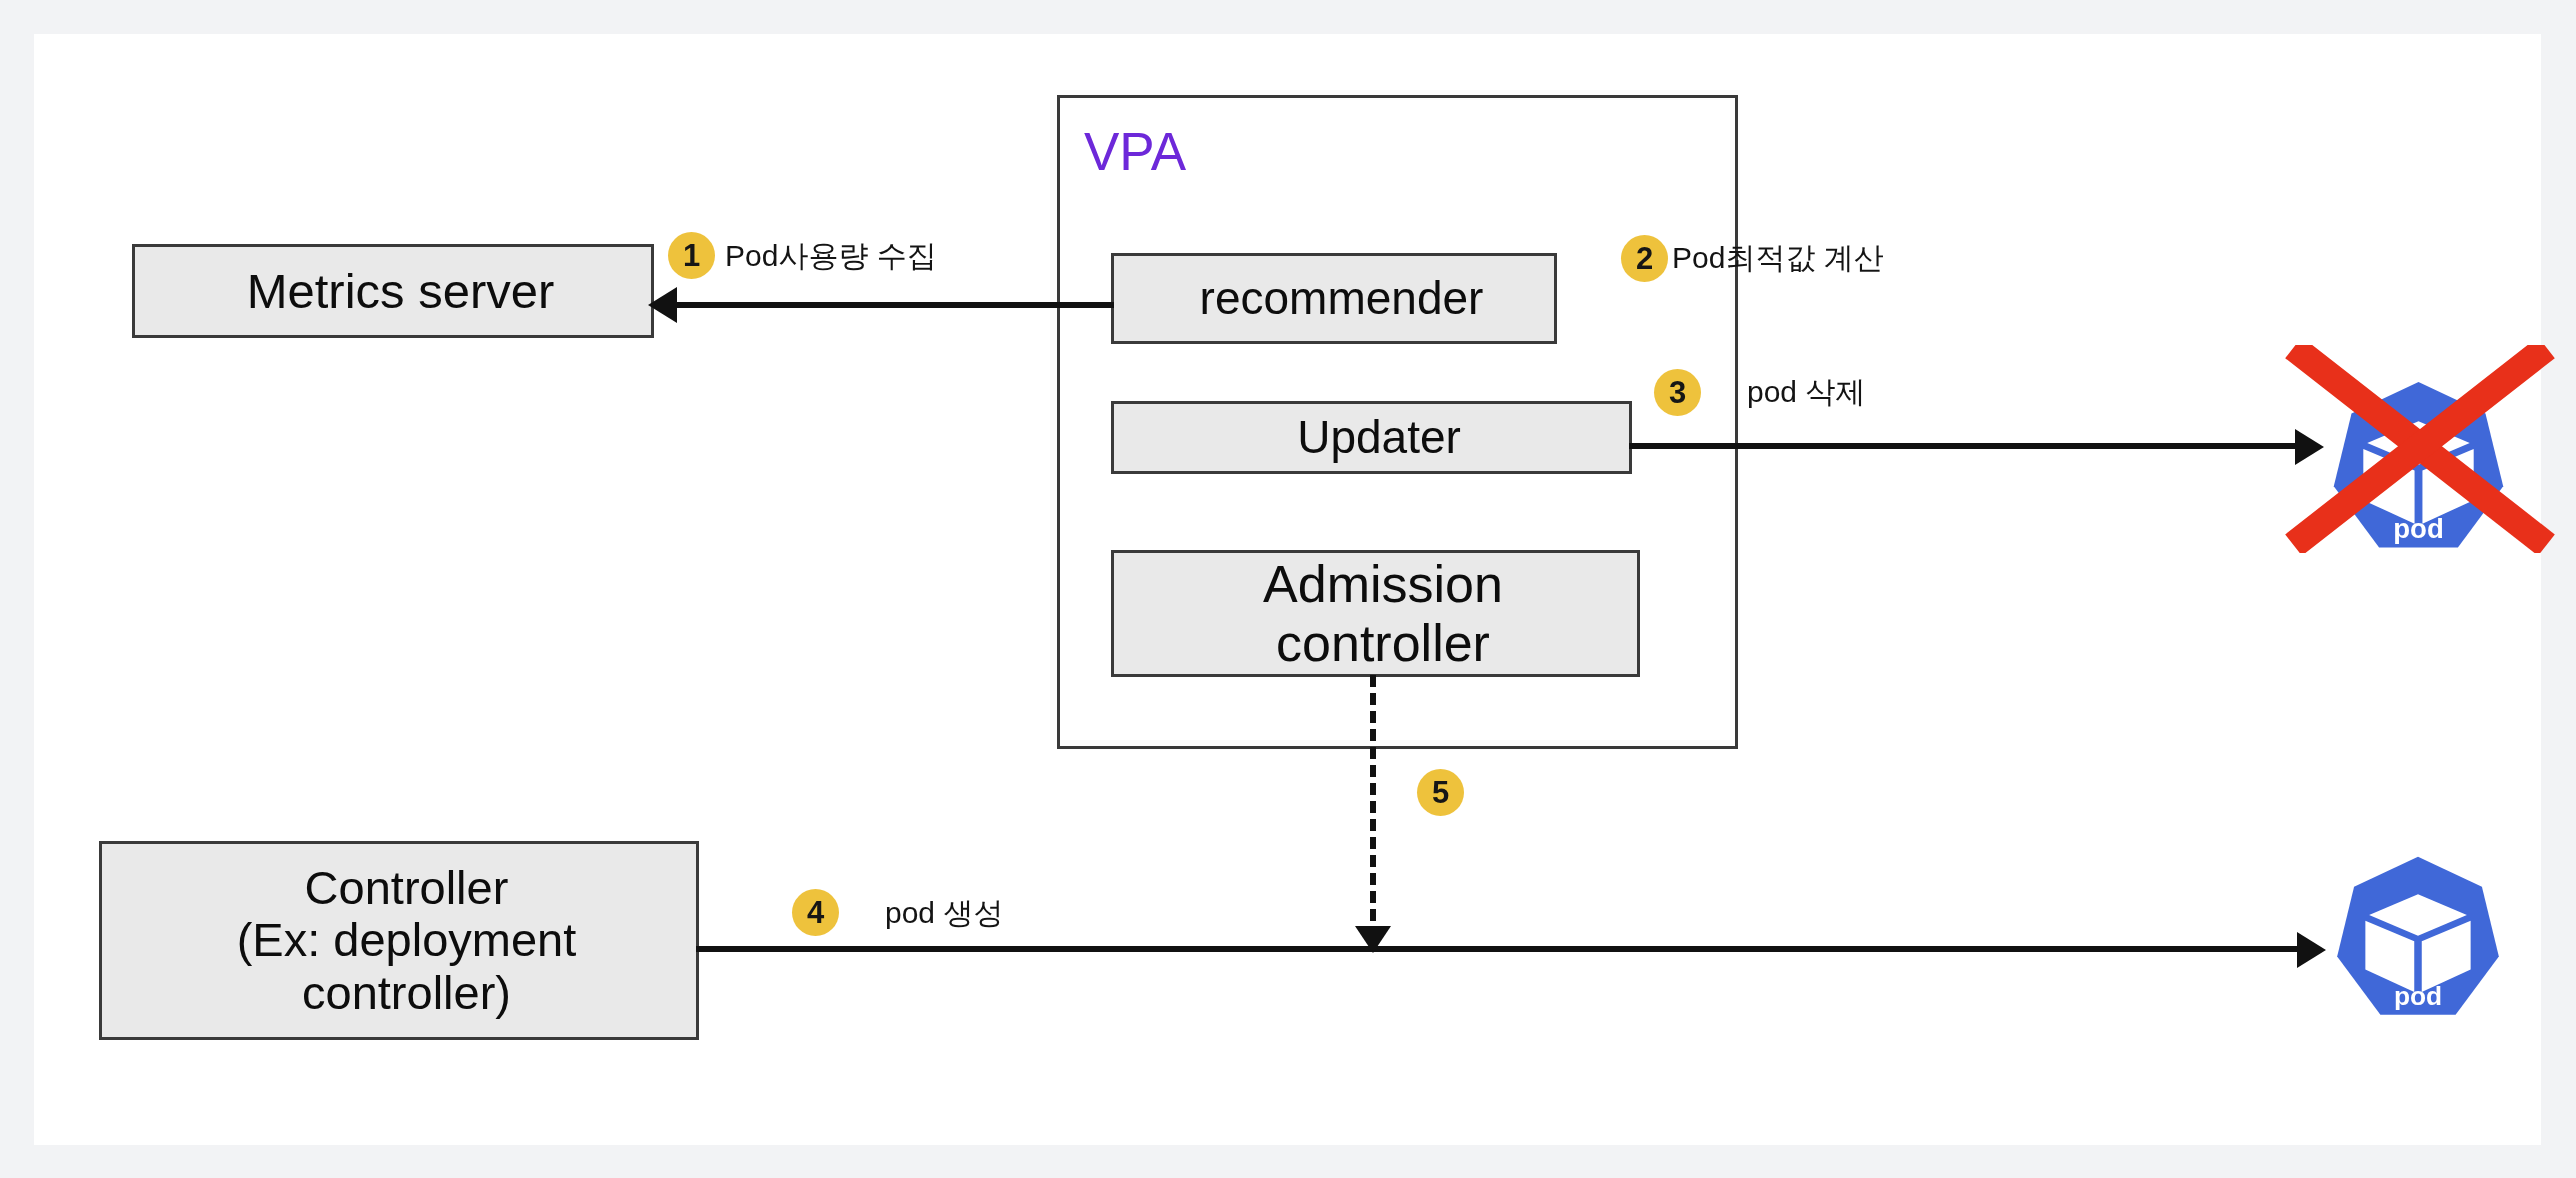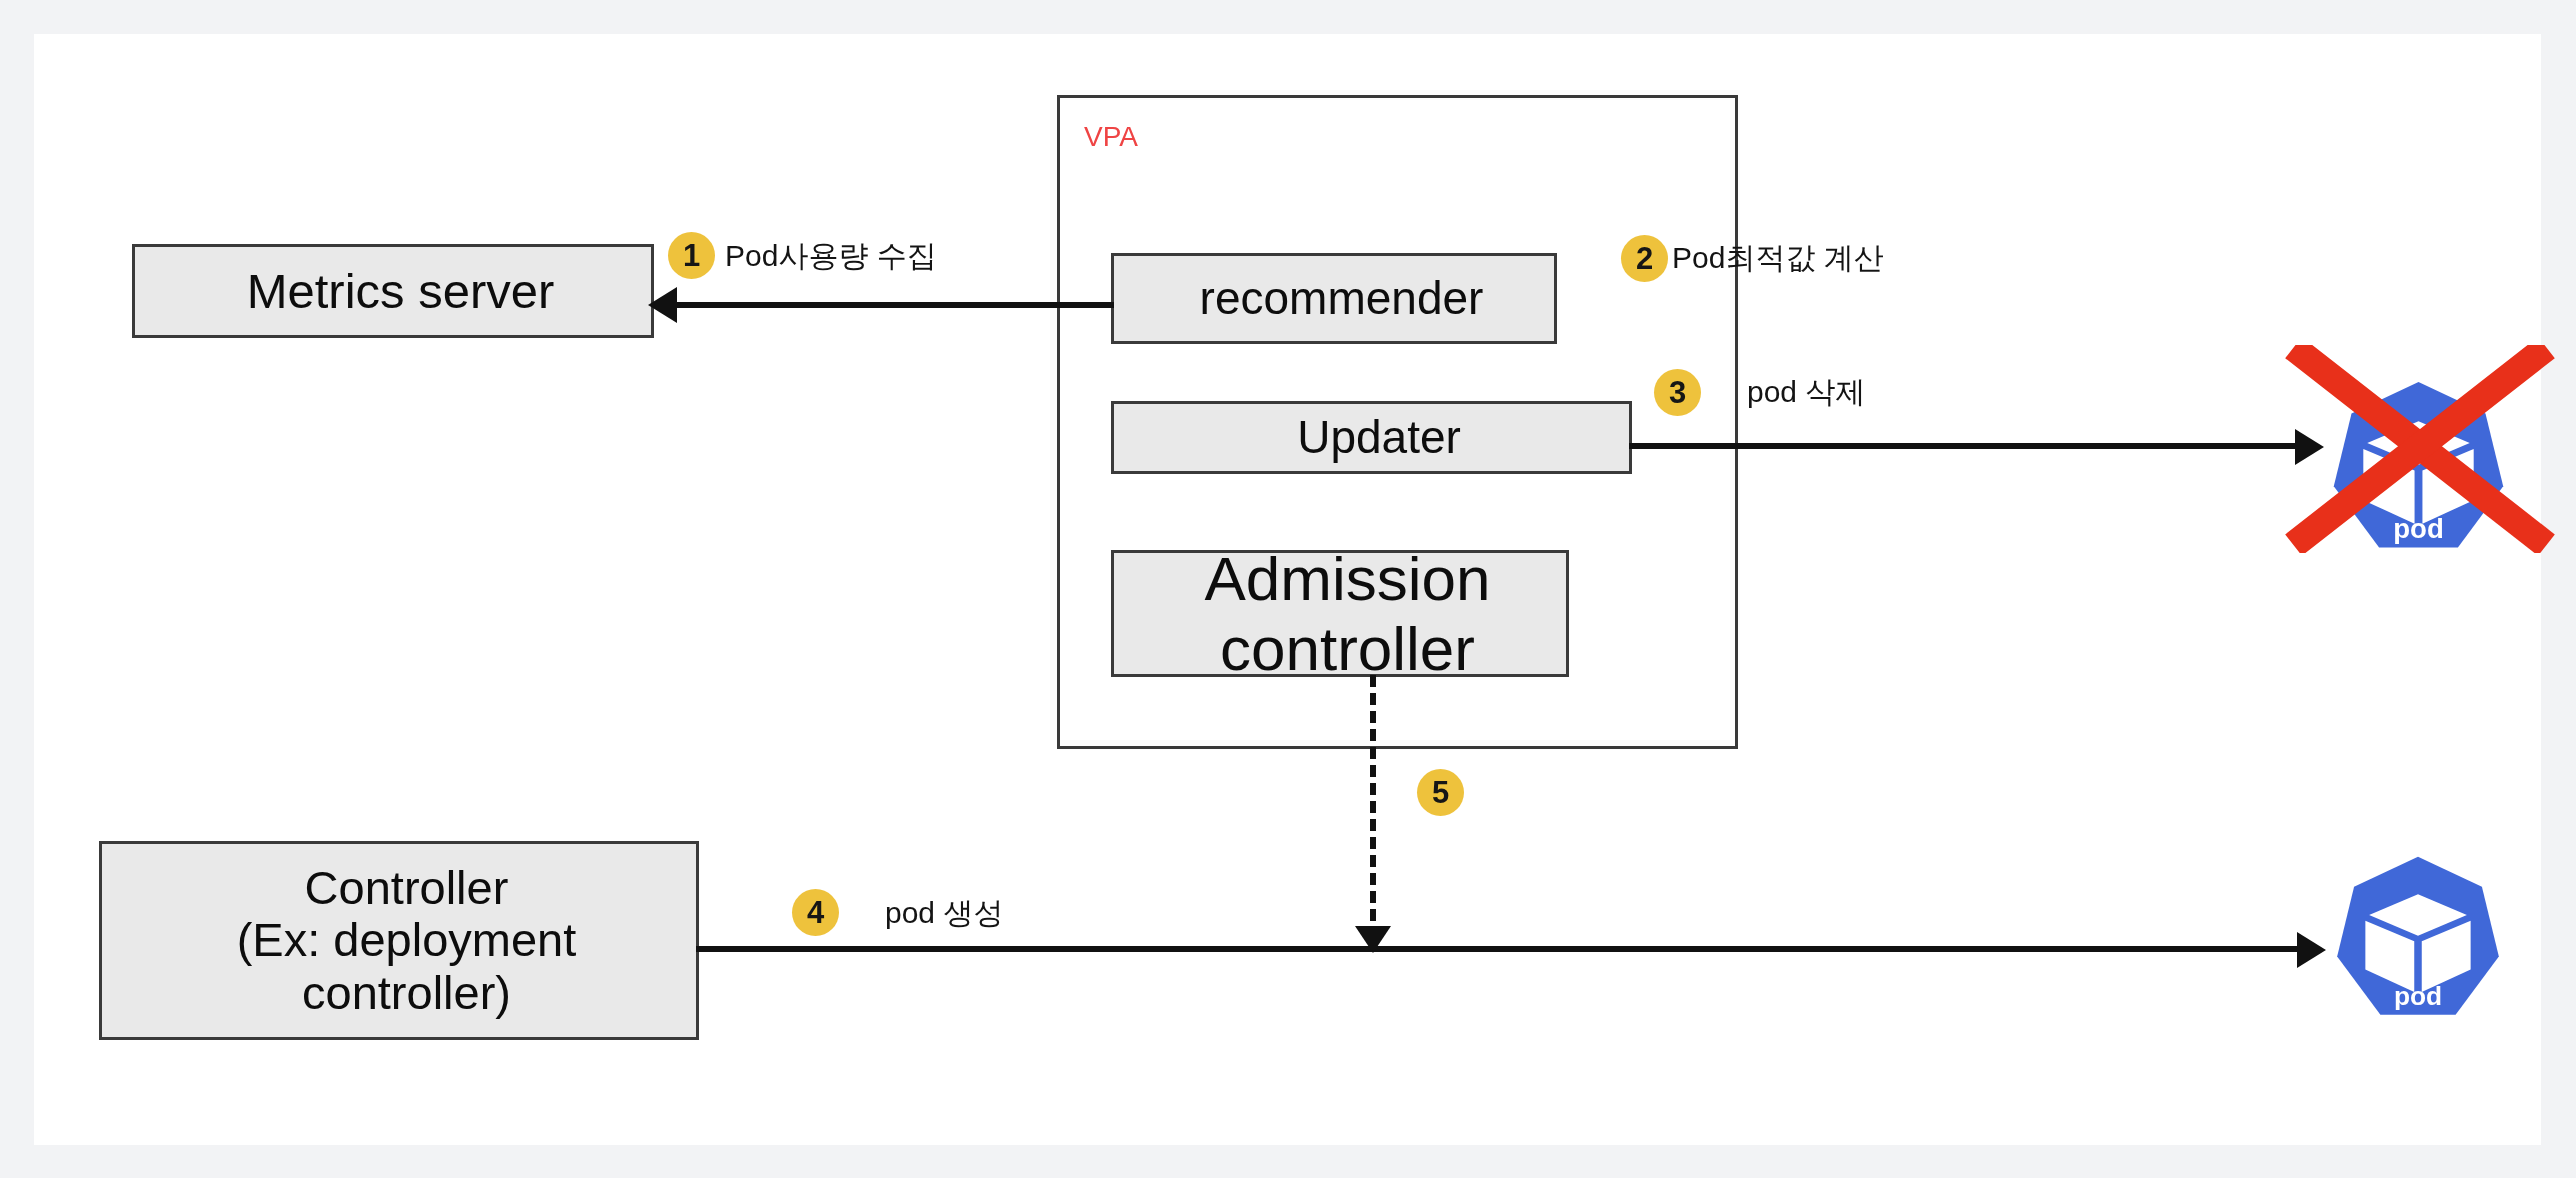--- a/index.html
+++ b/index.html
@@ -28,22 +28,22 @@
     padding-left:15px;
   }
   .vpa-box{
     position:absolute;
     background:transparent;
     border:3.6px solid #3a3a3a;
     box-sizing:border-box;
   }
   .vpa-title{
     position:absolute;
-    color:#ef4444;
-    font-size:28px;
+    color:#6d28d9;
+    font-size:53px;
   }
   .line{
     position:absolute;
     background:#111;
   }
   .hline{height:6.3px;}
   .dash-v{
     position:absolute;
     width:0;
     border-left:6.3px dashed #111;
@@ -98,21 +98,21 @@
 
   <div class="node" style="left:98px;top:210px;width:522px;height:94px;font-size:49px;">Metrics server</div>
 
   <div class="vpa-box" style="left:1023px;top:61px;width:681px;height:654px;"></div>
   <div class="vpa-title" style="left:1050px;top:87px;">VPA</div>
 
   <div class="node" style="left:1077px;top:219px;width:446px;height:91px;font-size:46px;">recommender</div>
 
   <div class="node" style="left:1077px;top:367px;width:521px;height:73px;font-size:46px;">Updater</div>
 
-  <div class="node" style="left:1077px;top:516px;width:458px;height:127px;font-size:62px;">Admission
+  <div class="node" style="left:1077px;top:516px;width:529px;height:127px;font-size:52px;">Admission
 controller</div>
 
   <div class="node" style="left:65px;top:807px;width:600px;height:199px;font-size:47px;">Controller
 (Ex: deployment
 controller)</div>
 
   <div class="line hline" style="left:634px;top:268px;width:446px;"></div>
   <div class="arrow-left" style="left:614px;top:253px;"></div>
   <div class="badge" style="left:634px;top:198px;">1</div>
   <div class="step-label" style="left:691px;top:204px;">Pod사용량 수집</div>

